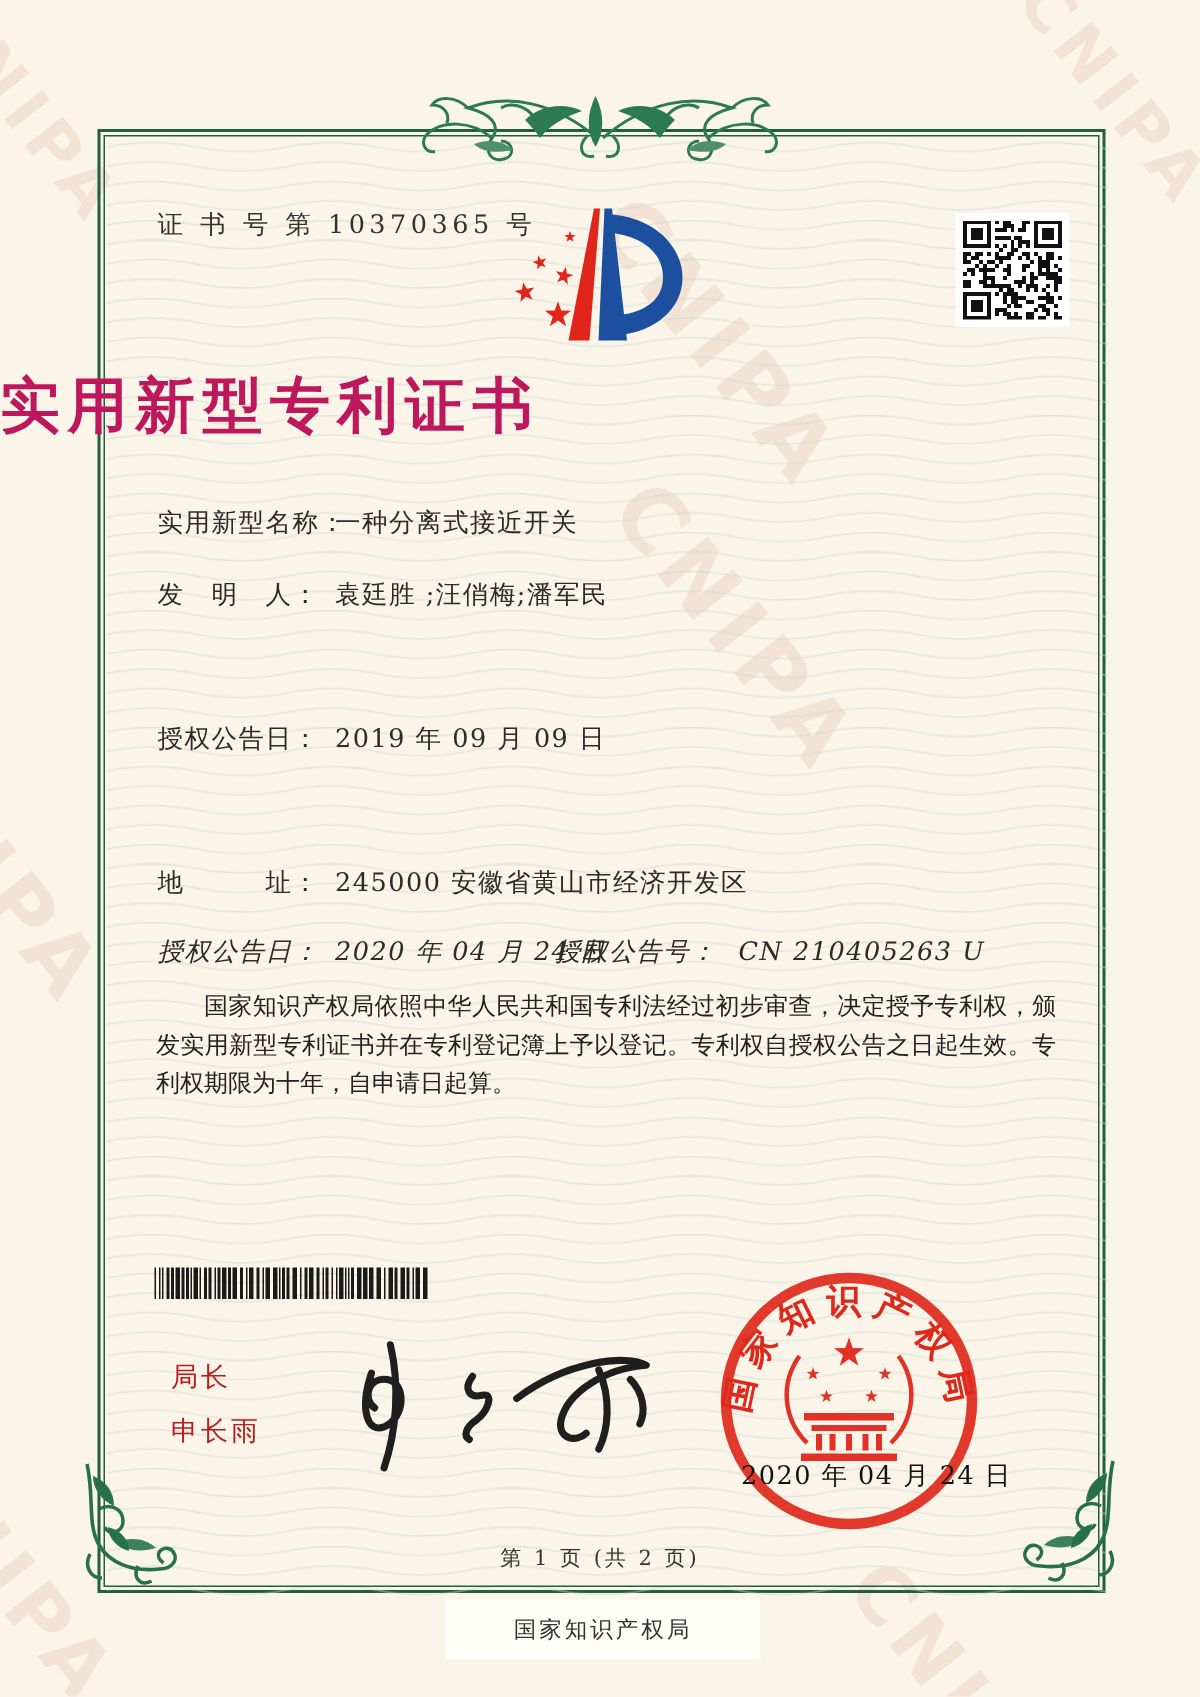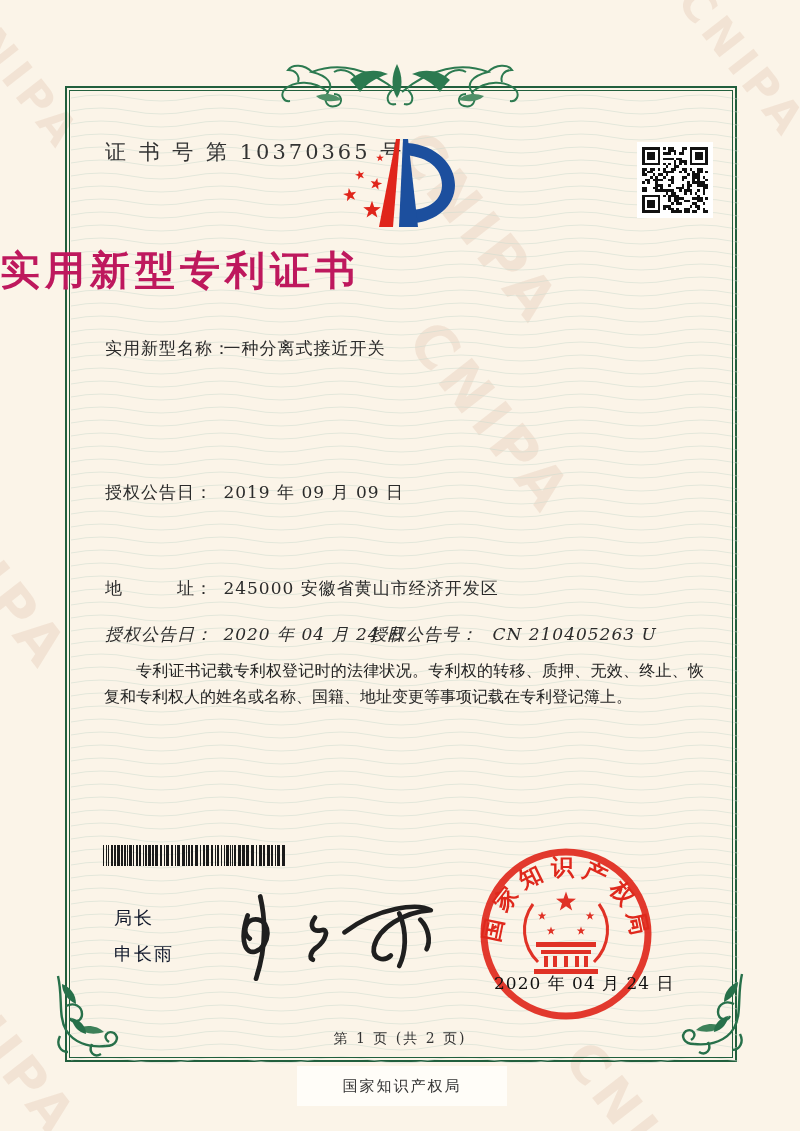--- a/index.html
+++ b/index.html
@@ -19,42 +19,42 @@
          border:1px solid #215f3d;}
   .waves{position:absolute;left:4px;top:4px;right:4px;bottom:4px;opacity:.55;}
 
   .orn-top{position:absolute;left:280px;top:52px;width:240px;height:60px;z-index:3;}
   .orn-corner{position:absolute;width:92px;height:92px;z-index:3;}
   .orn-bl{left:52px;top:972px;}
   .orn-br{left:656px;top:970px;transform:scaleX(-1);}
 
   .content{position:absolute;left:0;top:0;width:800px;height:1131px;z-index:4;}
 
-  .cert-no{position:absolute;left:105px;top:138px;font-size:21px;letter-spacing:3px;color:#333;}
+  .cert-no{position:absolute;left:105px;top:138px;font-size:17px;letter-spacing:3px;color:#333;}
   .logo{position:absolute;left:333px;top:133px;width:134px;height:102px;}
   .qr{position:absolute;left:637px;top:142px;width:76px;height:76px;background:#fff;
       display:flex;align-items:center;justify-content:center;}
   .title{position:absolute;left:0;top:243px;width:800px;text-align:left;
          font-size:40px;font-weight:bold;letter-spacing:5px;color:#be185d;}
 
   .row{position:absolute;left:105px;width:600px;font-size:17px;letter-spacing:1px;
        color:#2b2b2b;white-space:nowrap;}
   .row .lbl{display:inline-block;width:112px;}
   .row .pair2{position:absolute;left:265px;}
   .row .pair2 .lbl{width:auto;margin-right:8px;}
 
   .paras{position:absolute;left:104px;top:658px;width:600px;font-size:16px;
          line-height:25.5px;text-align:justify;color:#222;}
   .paras p{margin:0;text-indent:2em;}
 
   .barcode{position:absolute;left:103px;top:845px;width:190px;height:21px;display:flex;}
   .barcode i{display:block;background:#1a1a1a;height:100%;}
 
   .officer{position:absolute;left:114px;font-size:18px;letter-spacing:2px;
-           font-family:"DejaVu Sans","Liberation Sans",sans-serif;color:#0f172a;}
+           font-family:"DejaVu Sans","Liberation Sans",sans-serif;color:#b91c1c;}
   .officer.t1{top:906px;} .officer.t2{top:942px;}
   .sig{position:absolute;left:224px;top:886px;width:222px;height:100px;}
 
   .seal{position:absolute;left:478px;top:846px;width:176px;height:176px;}
   .seal-date{position:absolute;left:494px;top:972px;width:156px;font-size:17px;
              color:#111;letter-spacing:1px;white-space:nowrap;}
 
   .pageinfo{position:absolute;left:0;top:1030px;width:800px;text-align:center;
             font-size:14px;color:#333;letter-spacing:2px;}
   .note{position:absolute;left:297px;top:1066px;width:210px;height:40px;background:#fffdf8;
@@ -446,39 +446,43 @@
           <rect x="24" y="24" width="1" height="1"></rect>
         </svg>
     </div>
 
     <div class="title">实用新型专利证书</div>
 
     <div class="row" style="top:337px;">
       <span class="lbl">实用新型名称：</span>
       <span>一种分离式接近开关</span>
     </div>
+    <div class="row" style="top:385px;">
+      <span class="lbl">发　明　人：</span>
+      <span>袁廷胜 ;汪俏梅;潘军民</span>
+    </div>
     <div class="row" style="top:481px;">
       <span class="lbl">授权公告日：</span>
       <span>2019 年 09 月 09 日</span>
     </div>
     <div class="row" style="top:577px;">
       <span class="lbl">地　　　址：</span>
       <span>245000  安徽省黄山市经济开发区</span>
     </div>
     <div class="row" style="top:623px;font-style:italic;">
       <span class="lbl">授权公告日：</span>
       <span>2020 年 04 月 24 日</span>
       <span class="pair2">
         <span class="lbl">授权公告号：</span>
         <span>CN 210405263 U</span>
       </span>
     </div>
 
     <div class="paras">
-      <p>专利证书记载专利权登记时的法律状况。专利权的转移、质押、无效、终止、恢复和专利权人的姓名或名称、国籍、地址变更等事项记载在专利登记簿上。</p>
+      <p>国家知识产权局依照中华人民共和国专利法经过初步审查，决定授予专利权，颁发实用新型专利证书并在专利登记簿上予以登记。专利权自授权公告之日起生效。专利权期限为十年，自申请日起算。</p>
     </div>
 
     <div class="barcode">
         <i style="width:1px;margin-right:2px"></i>
         <i style="width:1px;margin-right:1px"></i>
         <i style="width:1px;margin-right:2px"></i>
         <i style="width:2px;margin-right:1px"></i>
         <i style="width:2px;margin-right:1px"></i>
         <i style="width:3px;margin-right:1px"></i>
         <i style="width:2px;margin-right:1px"></i>

